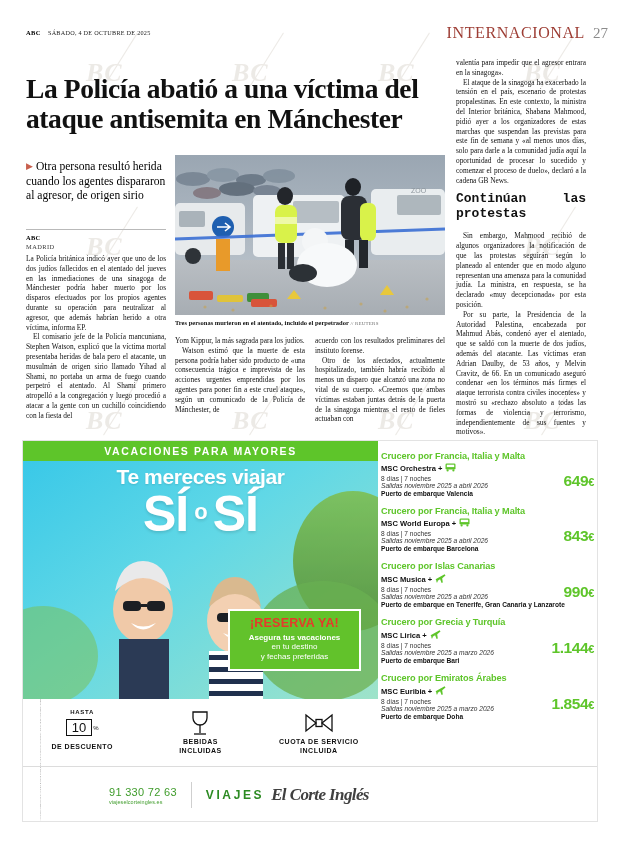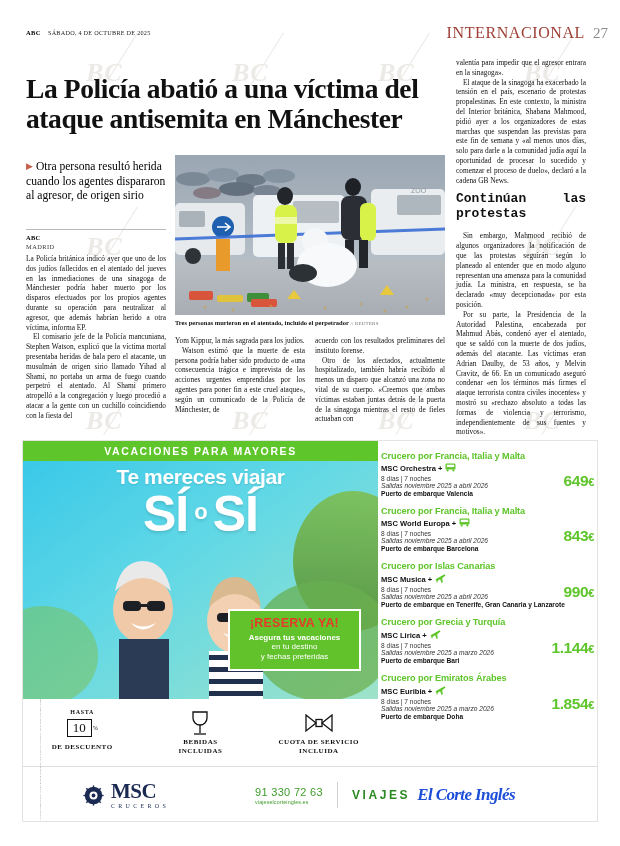--- a/index.html
+++ b/index.html
@@ -82,21 +82,21 @@
   .resbox-top { background:#2f7d22; color:#fff; text-align:center; font-weight:700;
                 font-size:13px; padding:4px 0; letter-spacing:.5px; }
   .resbox-body { background:#62c22b; padding:5px 4px 7px; text-align:center; }
   .resbox-cta { color:#e43b2b; font-weight:700; font-size:12.5px; letter-spacing:.2px; }
   .resbox-l1 { color:#fff; font-weight:700; font-size:8px; margin-top:3px; }
   .resbox-l2, .resbox-l3 { color:#fff; font-size:8px; line-height:1.25; }
 
   
   .benefits { position:absolute; left:0; top:258px; width:355px; height:62px;
               display:flex; align-items:center; justify-content:space-around; }
-  .ben { text-align:center; width:108px;font-family:Liberation Serif, serif; }
+  .ben { text-align:center; width:108px; }
   .ben-icon { height:26px; display:flex; align-items:center; justify-content:center; color:#111; }
   .ben-top { font-size:6px; font-weight:700; letter-spacing:.7px; color:#111; }
   .ben-label { font-size:7px; font-weight:700; letter-spacing:.5px; line-height:1.22; color:#111; margin-top:2px; }
   .ben-num { border:1.2px solid #111; display:inline-block; padding:0px 5px; font-size:13px; font-weight:400; }
   .ben-pct { font-size:6px; vertical-align:-4px; margin-left:1px; }
 
   .ad-footer { position:absolute; left:0; top:325px; width:576px; height:57px;
                border-top:1px solid #dcdcdc; display:flex; align-items:center; }
   .msc-logo { display:flex; align-items:center; gap:7px; margin-left:60px; }
   .msc-mark { width:21px; height:21px; }
@@ -104,21 +104,21 @@
                        font-size:21px; letter-spacing:-.5px; color:#1b2a52; line-height:1; }
   .msc-txt .msc-sub { font-family:"Liberation Serif",serif; font-size:6px;
                       letter-spacing:3.3px; color:#1b2a52; margin-top:1px; }
   .phone-block { margin-left:86px; text-align:left; }
   .phone { color:#3f9c2b; font-family:"Liberation Sans",sans-serif; font-size:11px; letter-spacing:.3px; }
   .weburl { color:#3f9c2b; font-size:5.4px; letter-spacing:.1px; margin-top:1px; }
   .vdivider { width:1px; height:26px; background:#cfcfcf; margin:0 14px; }
   .viajes { display:flex; align-items:center; gap:7px; }
   .viajes-word { color:#2c8a22; font-weight:700; font-size:12px; letter-spacing:2.6px;
                  font-family:"Liberation Sans",sans-serif; }
-  .eci { color:#1d4ed8; font-family:"Liberation Serif",serif; font-style:italic;
+  .eci { color:#404040; font-family:"Liberation Serif",serif; font-style:italic;
          font-weight:700; font-size:17px; letter-spacing:-.6px; }
 
   
   .cruises { position:absolute; left:358px; top:10px; width:215px; }
   .cruise { position:relative; margin-bottom:9.5px; }
   .cruise-title { color:#5ec52a; font-weight:700; font-size:9.2px; letter-spacing:-.1px; line-height:1.15; }
   .cruise-ship { font-weight:700; font-size:7.6px; color:#111; margin-top:1.5px; display:flex; align-items:center; gap:3px; }
   .cruise-dur { font-size:6.6px; color:#333; margin-top:1px; }
   .cruise-dates { font-size:6.6px; color:#333; font-style:italic; }
   .cruise-port { font-size:6.6px; color:#111; font-weight:700; margin-top:.5px; }
@@ -477,41 +477,20 @@
           </span>
         </div>
         <div class="cruise-dur">8 días | 7 noches</div>
         <div class="cruise-dates">Salidas noviembre 2025 a marzo 2026</div>
         <div class="cruise-port">Puerto de embarque Doha</div>
         <div class="cruise-price"><span>1.854</span><span class="eur">€</span></div>
       </div>
     </div>
 
     <div class="ad-footer">
-      <div class="msc-logo">
-        <svg class="msc-mark" viewBox="0 0 24 24">
-          <circle cx="12" cy="12" r="10" fill="#1b2a52"></circle>
-          <circle cx="12" cy="12" r="4.6" fill="#fff"></circle>
-          <circle cx="12" cy="12" r="2.2" fill="#1b2a52"></circle>
-          <g stroke="#1b2a52" stroke-width="1.6">
-            <path d="M12 0.5 v4"></path>
-              <path d="M12 19.5 v4"></path>
-            <path d="M0.5 12 h4"></path>
-              <path d="M19.5 12 h4"></path>
-            <path d="M3.8 3.8 l2.8 2.8"></path>
-              <path d="M17.4 17.4 l2.8 2.8"></path>
-            <path d="M20.2 3.8 l-2.8 2.8"></path>
-              <path d="M6.6 17.4 l-2.8 2.8"></path>
-          </g>
-        </svg>
-        <div class="msc-txt">
-          <div class="msc-name">MSC</div>
-          <div class="msc-sub">CRUCEROS</div>
-        </div>
-      </div>
       <div class="phone-block">
         <div class="phone">91 330 72 63</div>
         <div class="weburl">viajeselcorteingles.es</div>
       </div>
       <div class="vdivider"></div>
       <div class="viajes">
         <span class="viajes-word">VIAJES</span>
         <span class="eci">El Corte Inglés</span>
       </div>
     </div>

